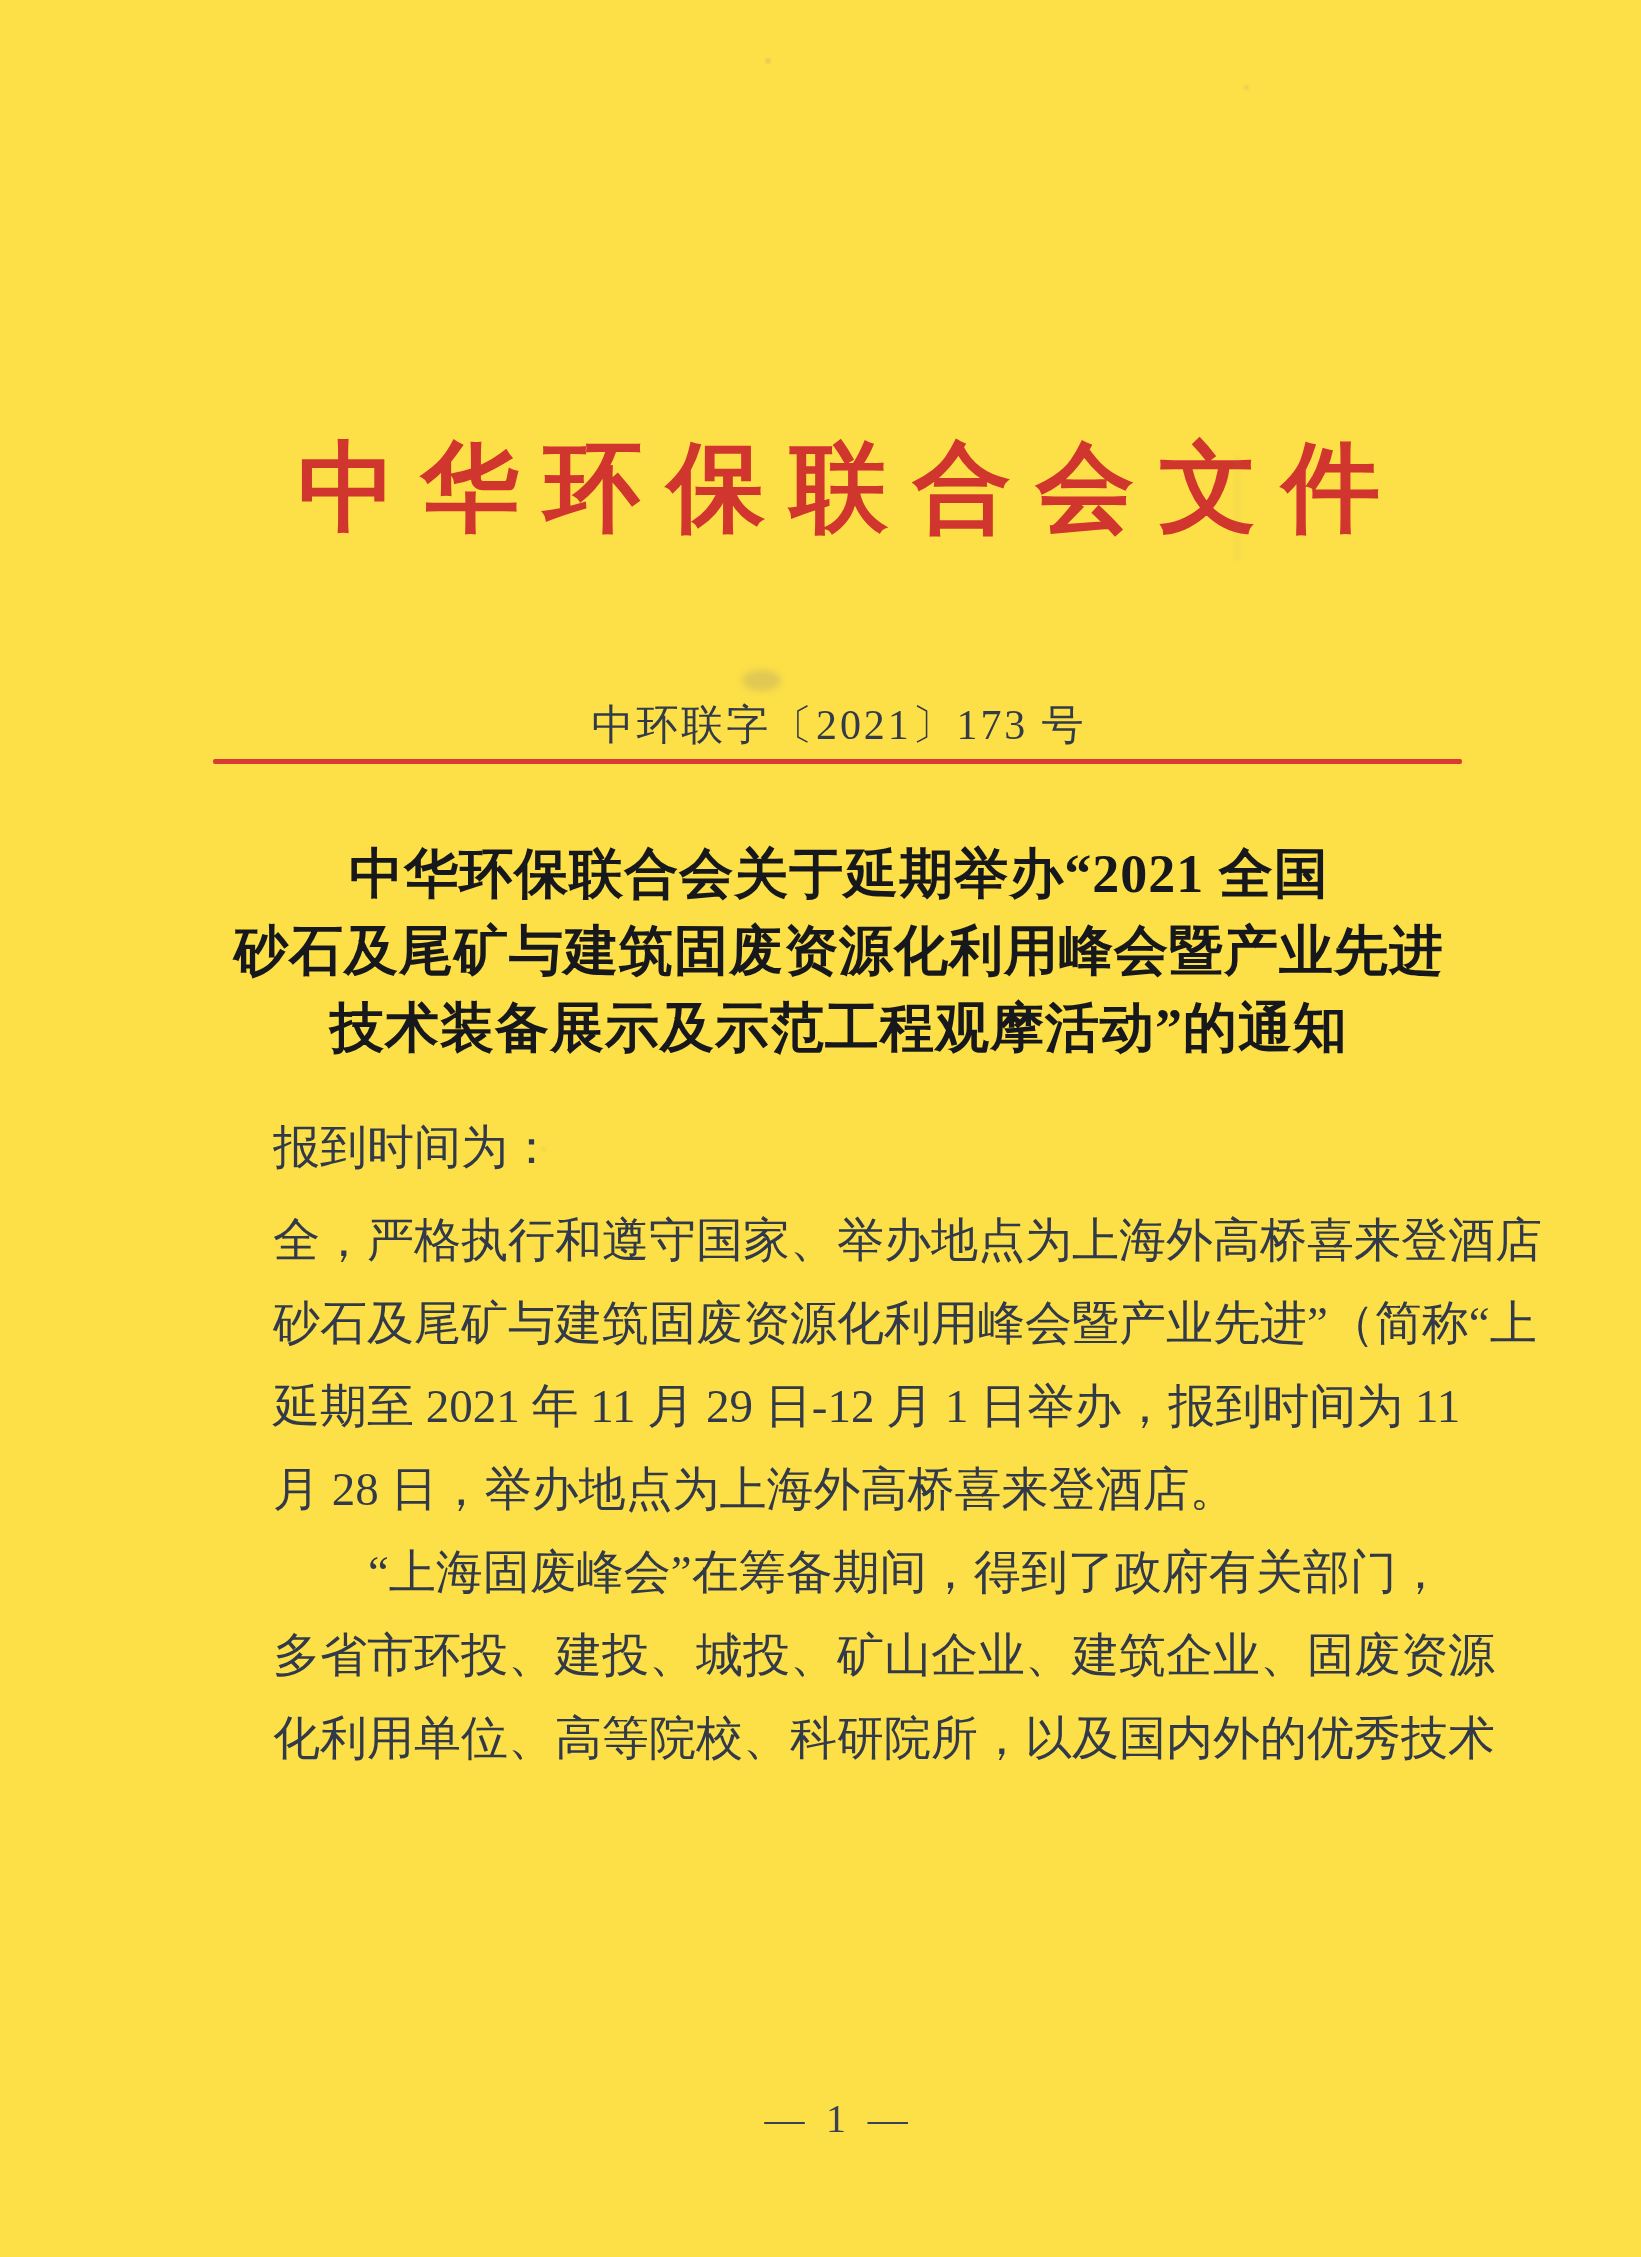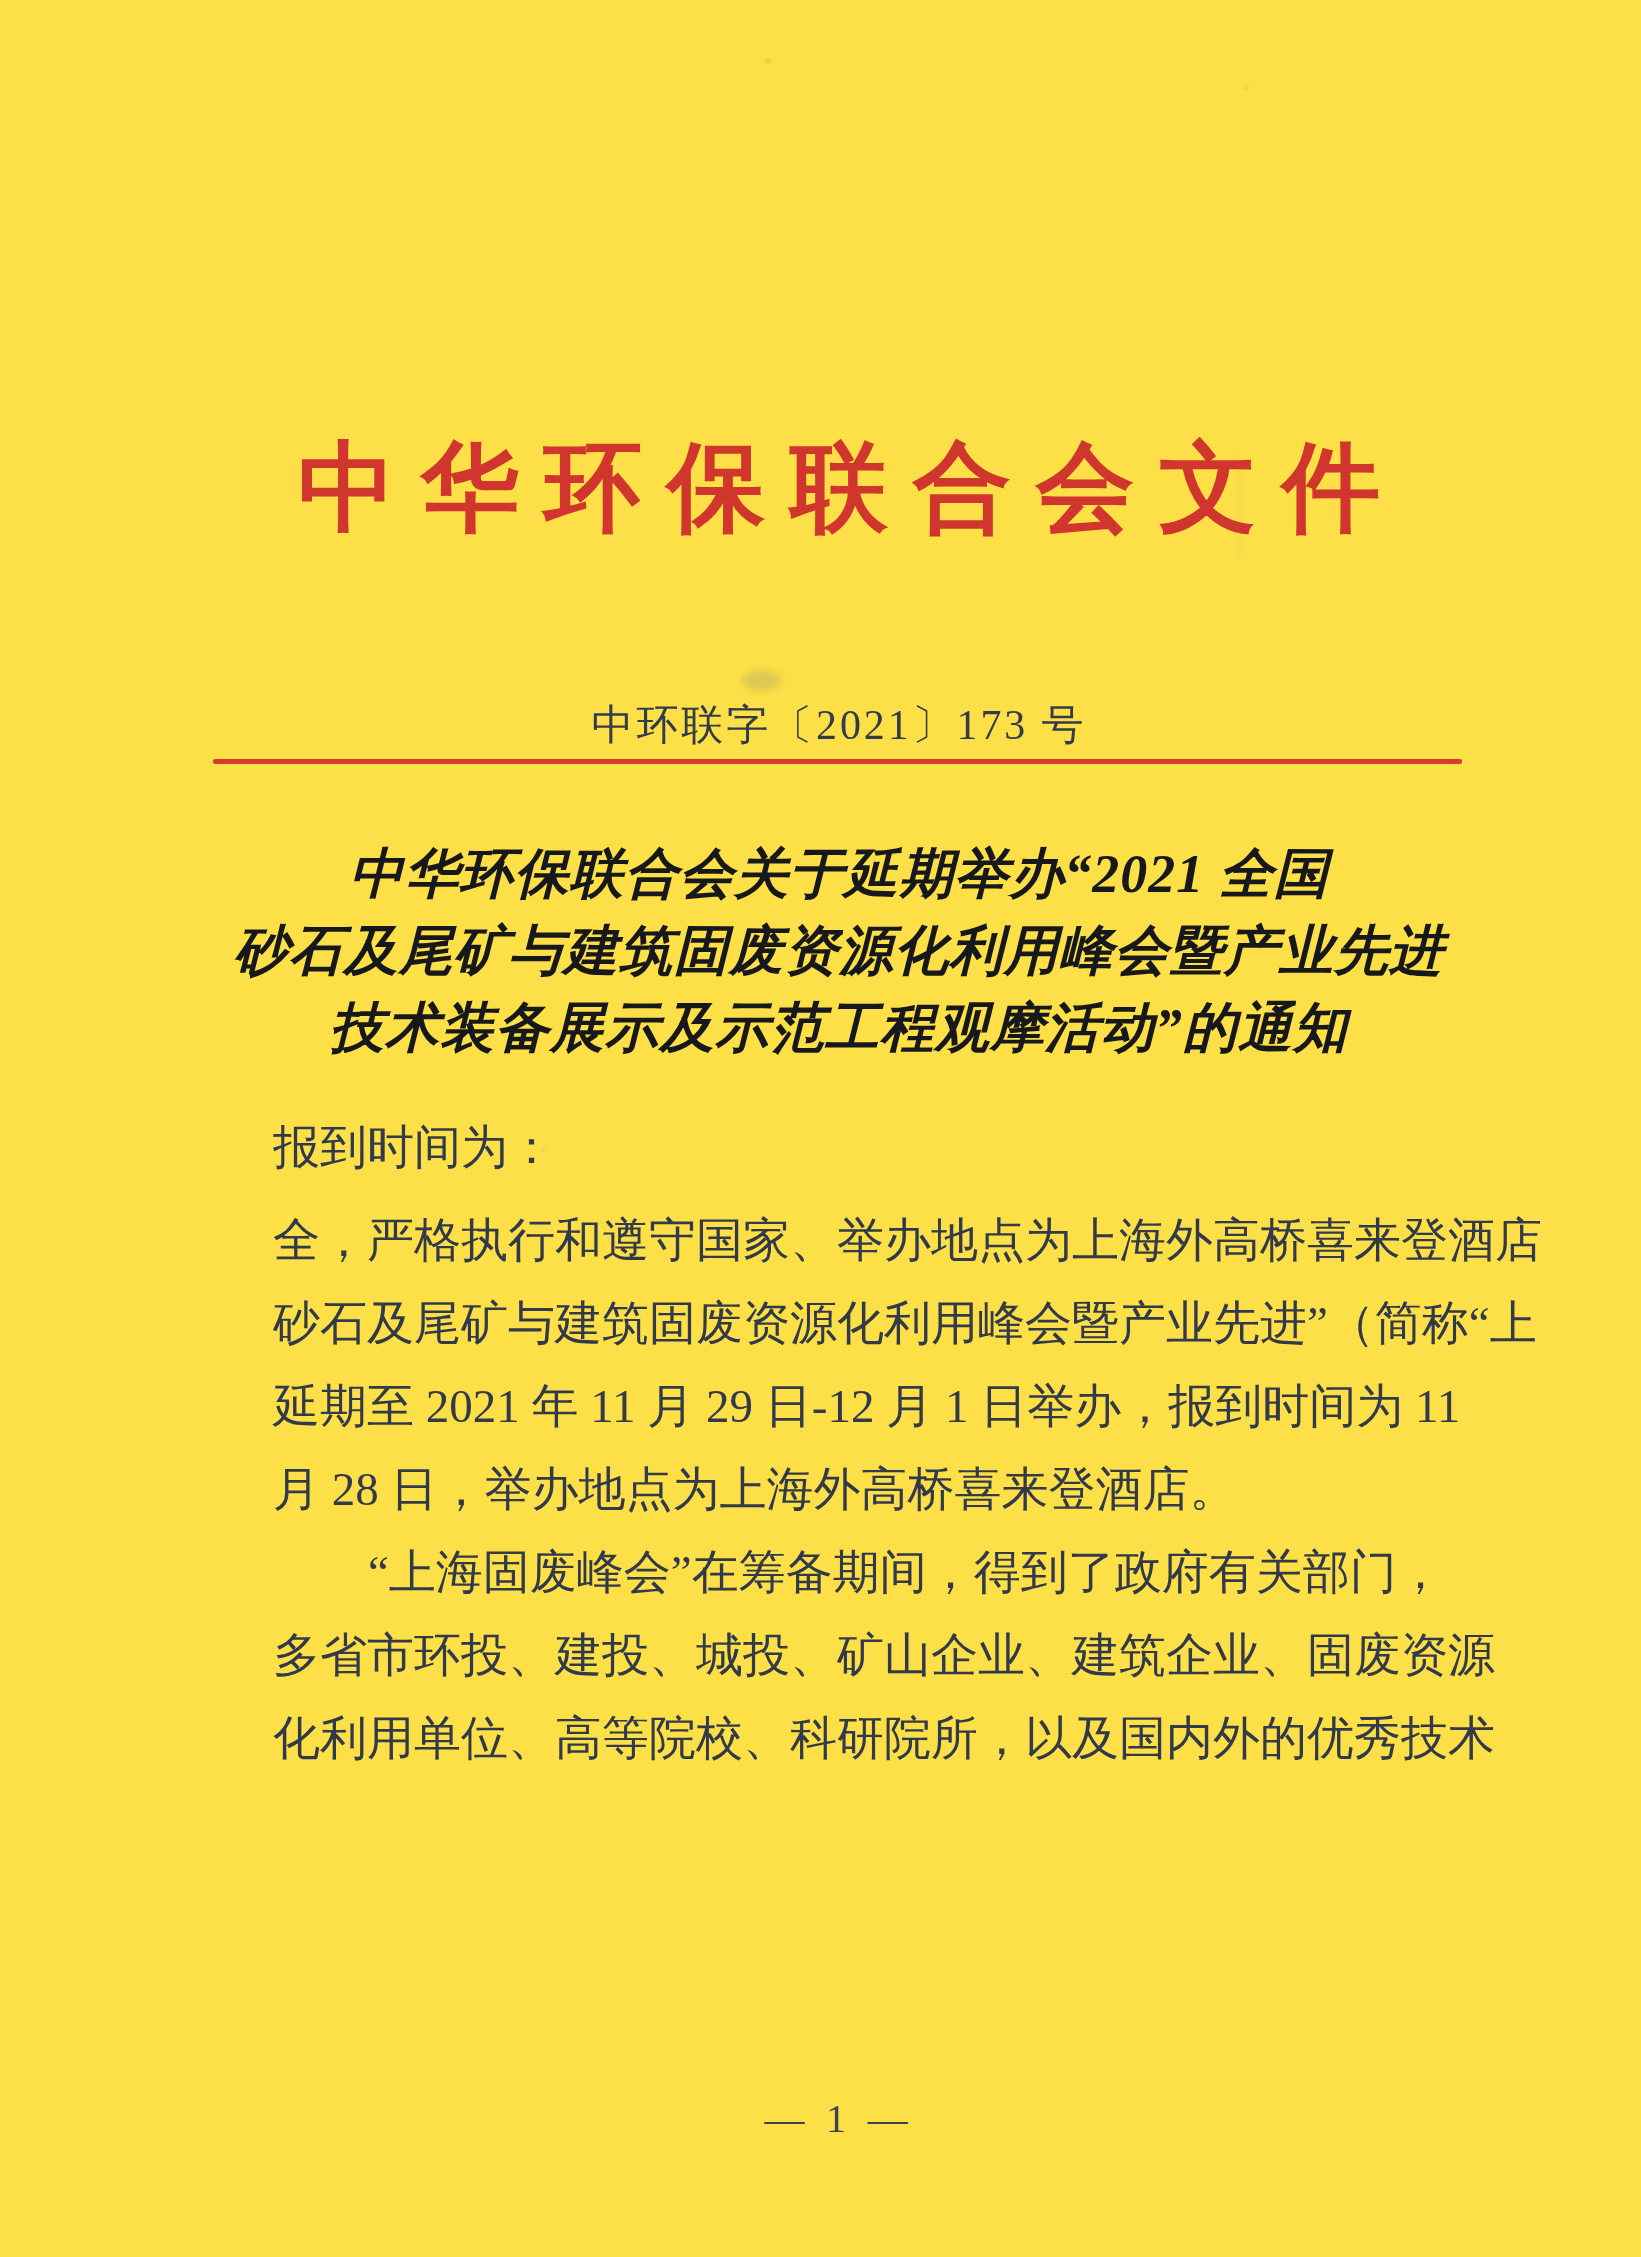--- a/index.html
+++ b/index.html
@@ -63,21 +63,20 @@
     position: absolute;
     top: 836px;
     left: 145px;
     right: 145px;
     text-align: center;
     font-size: 54px;
     font-weight: bold;
     color: #17181c;
     line-height: 77px;
     letter-spacing: 1px;
-    font-style: italic;
   }
 
   
   .salutation {
     position: absolute;
     top: 1116px;
     left: 273px;
     font-size: 47px;
     color: #323a49;
     white-space: nowrap;

